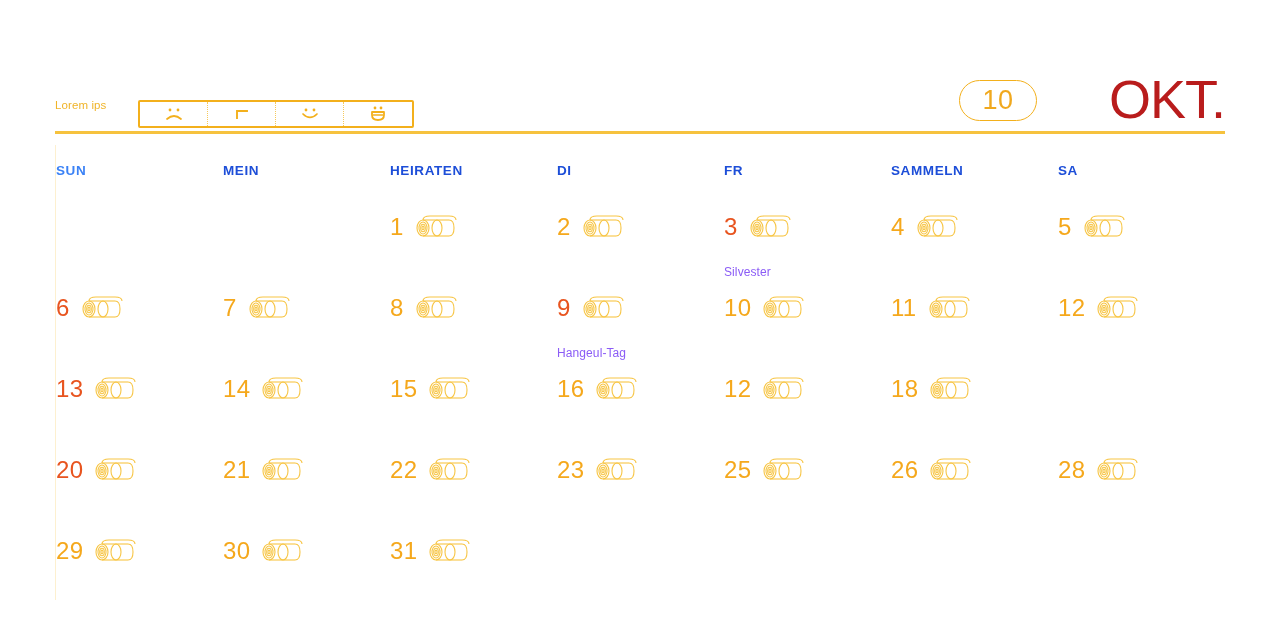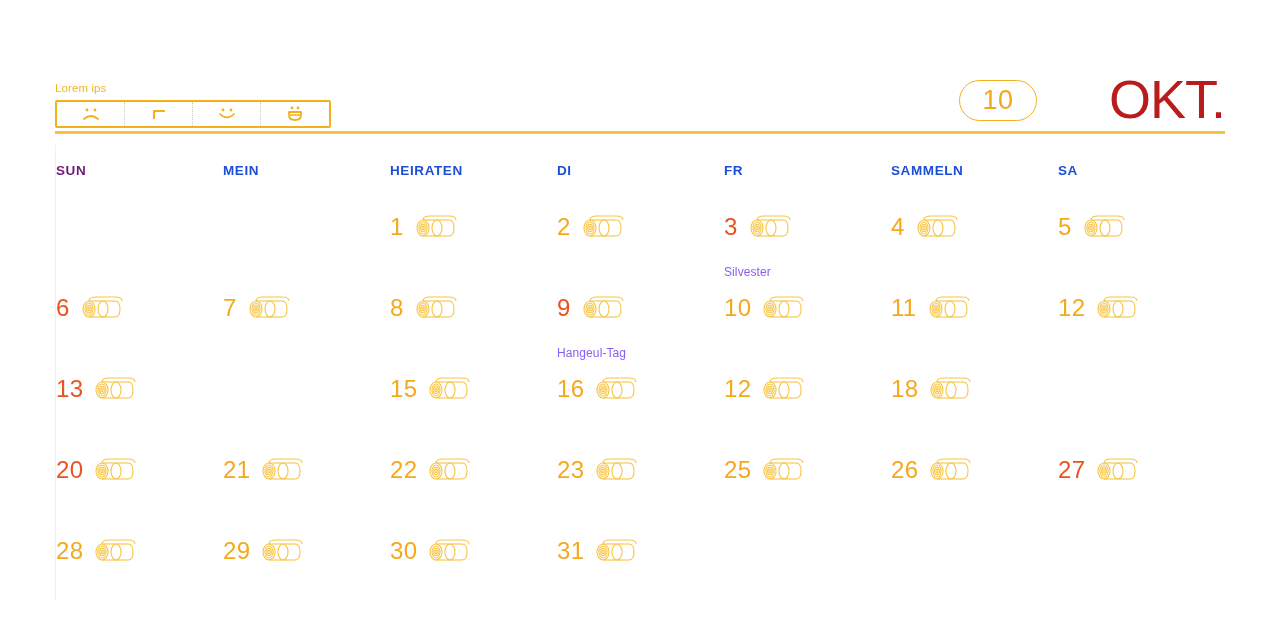--- a/index.html
+++ b/index.html
@@ -23,21 +23,21 @@
     position: absolute;
     left: 55px;
     top: 62px;
     width: 1170px;
     height: 66px;
     display: flex;
     align-items: flex-end;
     justify-content: space-between;
   }
 
-  .mood-block { display: flex; flex-direction: column; align-items: flex-start; }
+  .mood-block { display: flex; flex-direction: row; align-items: flex-start; gap: 32px; }
 
   .mood-label {
     font-size: 11.5px;
     color: #f0b429;
     letter-spacing: 0.1px;
     margin-bottom: 6px;
     line-height: 1;
   }
 
   .mood-box {
@@ -112,21 +112,21 @@
   }
 
   .dow {
     font-size: 13.5px;
     font-weight: bold;
     letter-spacing: 0.6px;
     padding-left: 0px;
     padding-top: 18px;
     color: #1d4ed8;
   }
-  .dow.sun { color: #701a75; }
+  .dow.sun { color: #3b82f6; }
 
   .cell {
     position: relative;
     padding-top: 4px;
   }
 
   .event {
     font-size: 12px;
     color: #8b5cf6;
     line-height: 1;
@@ -499,20 +499,38 @@
       <ellipse cx="24" cy="17" rx="5" ry="8"></ellipse>
       <path d="M24 9 L36 9"></path>
       <path d="M24 25 L36 25"></path>
       <path d="M36 9 Q41 9 41 17 Q41 25 36 25"></path>
     </g>
   </svg>
 </div>
       </div>
       <div class="cell">
         <div class="event"></div>
+        <div class="dayrow">
+          <span class="daynum">14</span>
+  <svg class="barrel" width="50" height="32" viewBox="0 0 50 32">
+    <g fill="none" stroke="#f7c544" stroke-width="1.1">
+      <path d="M10 9 Q10 5 17 5 L36 5 Q43 5 43 9"></path>
+      <ellipse cx="10" cy="17" rx="6" ry="8"></ellipse>
+      <ellipse cx="10" cy="17" rx="4" ry="6"></ellipse>
+      <ellipse cx="10" cy="17" rx="2.3" ry="3.8"></ellipse>
+      <ellipse cx="10" cy="17" rx="1" ry="1.9"></ellipse>
+      <path d="M10 9 L24 9"></path>
+      <path d="M10 25 L24 25"></path>
+      <ellipse cx="24" cy="17" rx="5" ry="8"></ellipse>
+      <path d="M24 9 L36 9"></path>
+      <path d="M24 25 L36 25"></path>
+      <path d="M36 9 Q41 9 41 17 Q41 25 36 25"></path>
+    </g>
+  </svg>
+</div>
       </div>
       <div class="cell">
         <div class="event"></div>
         <div class="dayrow">
           <span class="daynum">15</span>
   <svg class="barrel" width="50" height="32" viewBox="0 0 50 32">
     <g fill="none" stroke="#f7c544" stroke-width="1.1">
       <path d="M10 9 Q10 5 17 5 L36 5 Q43 5 43 9"></path>
       <ellipse cx="10" cy="17" rx="6" ry="8"></ellipse>
       <ellipse cx="10" cy="17" rx="4" ry="6"></ellipse>
@@ -716,41 +734,20 @@
       <path d="M24 9 L36 9"></path>
       <path d="M24 25 L36 25"></path>
       <path d="M36 9 Q41 9 41 17 Q41 25 36 25"></path>
     </g>
   </svg>
 </div>
       </div>
       <div class="cell">
         <div class="event"></div>
         <div class="dayrow">
-          <span class="daynum holiday">27</span>
-  <svg class="barrel" width="50" height="32" viewBox="0 0 50 32">
-    <g fill="none" stroke="#f7c544" stroke-width="1.1">
-      <path d="M10 9 Q10 5 17 5 L36 5 Q43 5 43 9"></path>
-      <ellipse cx="10" cy="17" rx="6" ry="8"></ellipse>
-      <ellipse cx="10" cy="17" rx="4" ry="6"></ellipse>
-      <ellipse cx="10" cy="17" rx="2.3" ry="3.8"></ellipse>
-      <ellipse cx="10" cy="17" rx="1" ry="1.9"></ellipse>
-      <path d="M10 9 L24 9"></path>
-      <path d="M10 25 L24 25"></path>
-      <ellipse cx="24" cy="17" rx="5" ry="8"></ellipse>
-      <path d="M24 9 L36 9"></path>
-      <path d="M24 25 L36 25"></path>
-      <path d="M36 9 Q41 9 41 17 Q41 25 36 25"></path>
-    </g>
-  </svg>
-</div>
-      </div>
-      <div class="cell">
-        <div class="event"></div>
-        <div class="dayrow">
           <span class="daynum">28</span>
   <svg class="barrel" width="50" height="32" viewBox="0 0 50 32">
     <g fill="none" stroke="#f7c544" stroke-width="1.1">
       <path d="M10 9 Q10 5 17 5 L36 5 Q43 5 43 9"></path>
       <ellipse cx="10" cy="17" rx="6" ry="8"></ellipse>
       <ellipse cx="10" cy="17" rx="4" ry="6"></ellipse>
       <ellipse cx="10" cy="17" rx="2.3" ry="3.8"></ellipse>
       <ellipse cx="10" cy="17" rx="1" ry="1.9"></ellipse>
       <path d="M10 9 L24 9"></path>
       <path d="M10 25 L24 25"></path>

